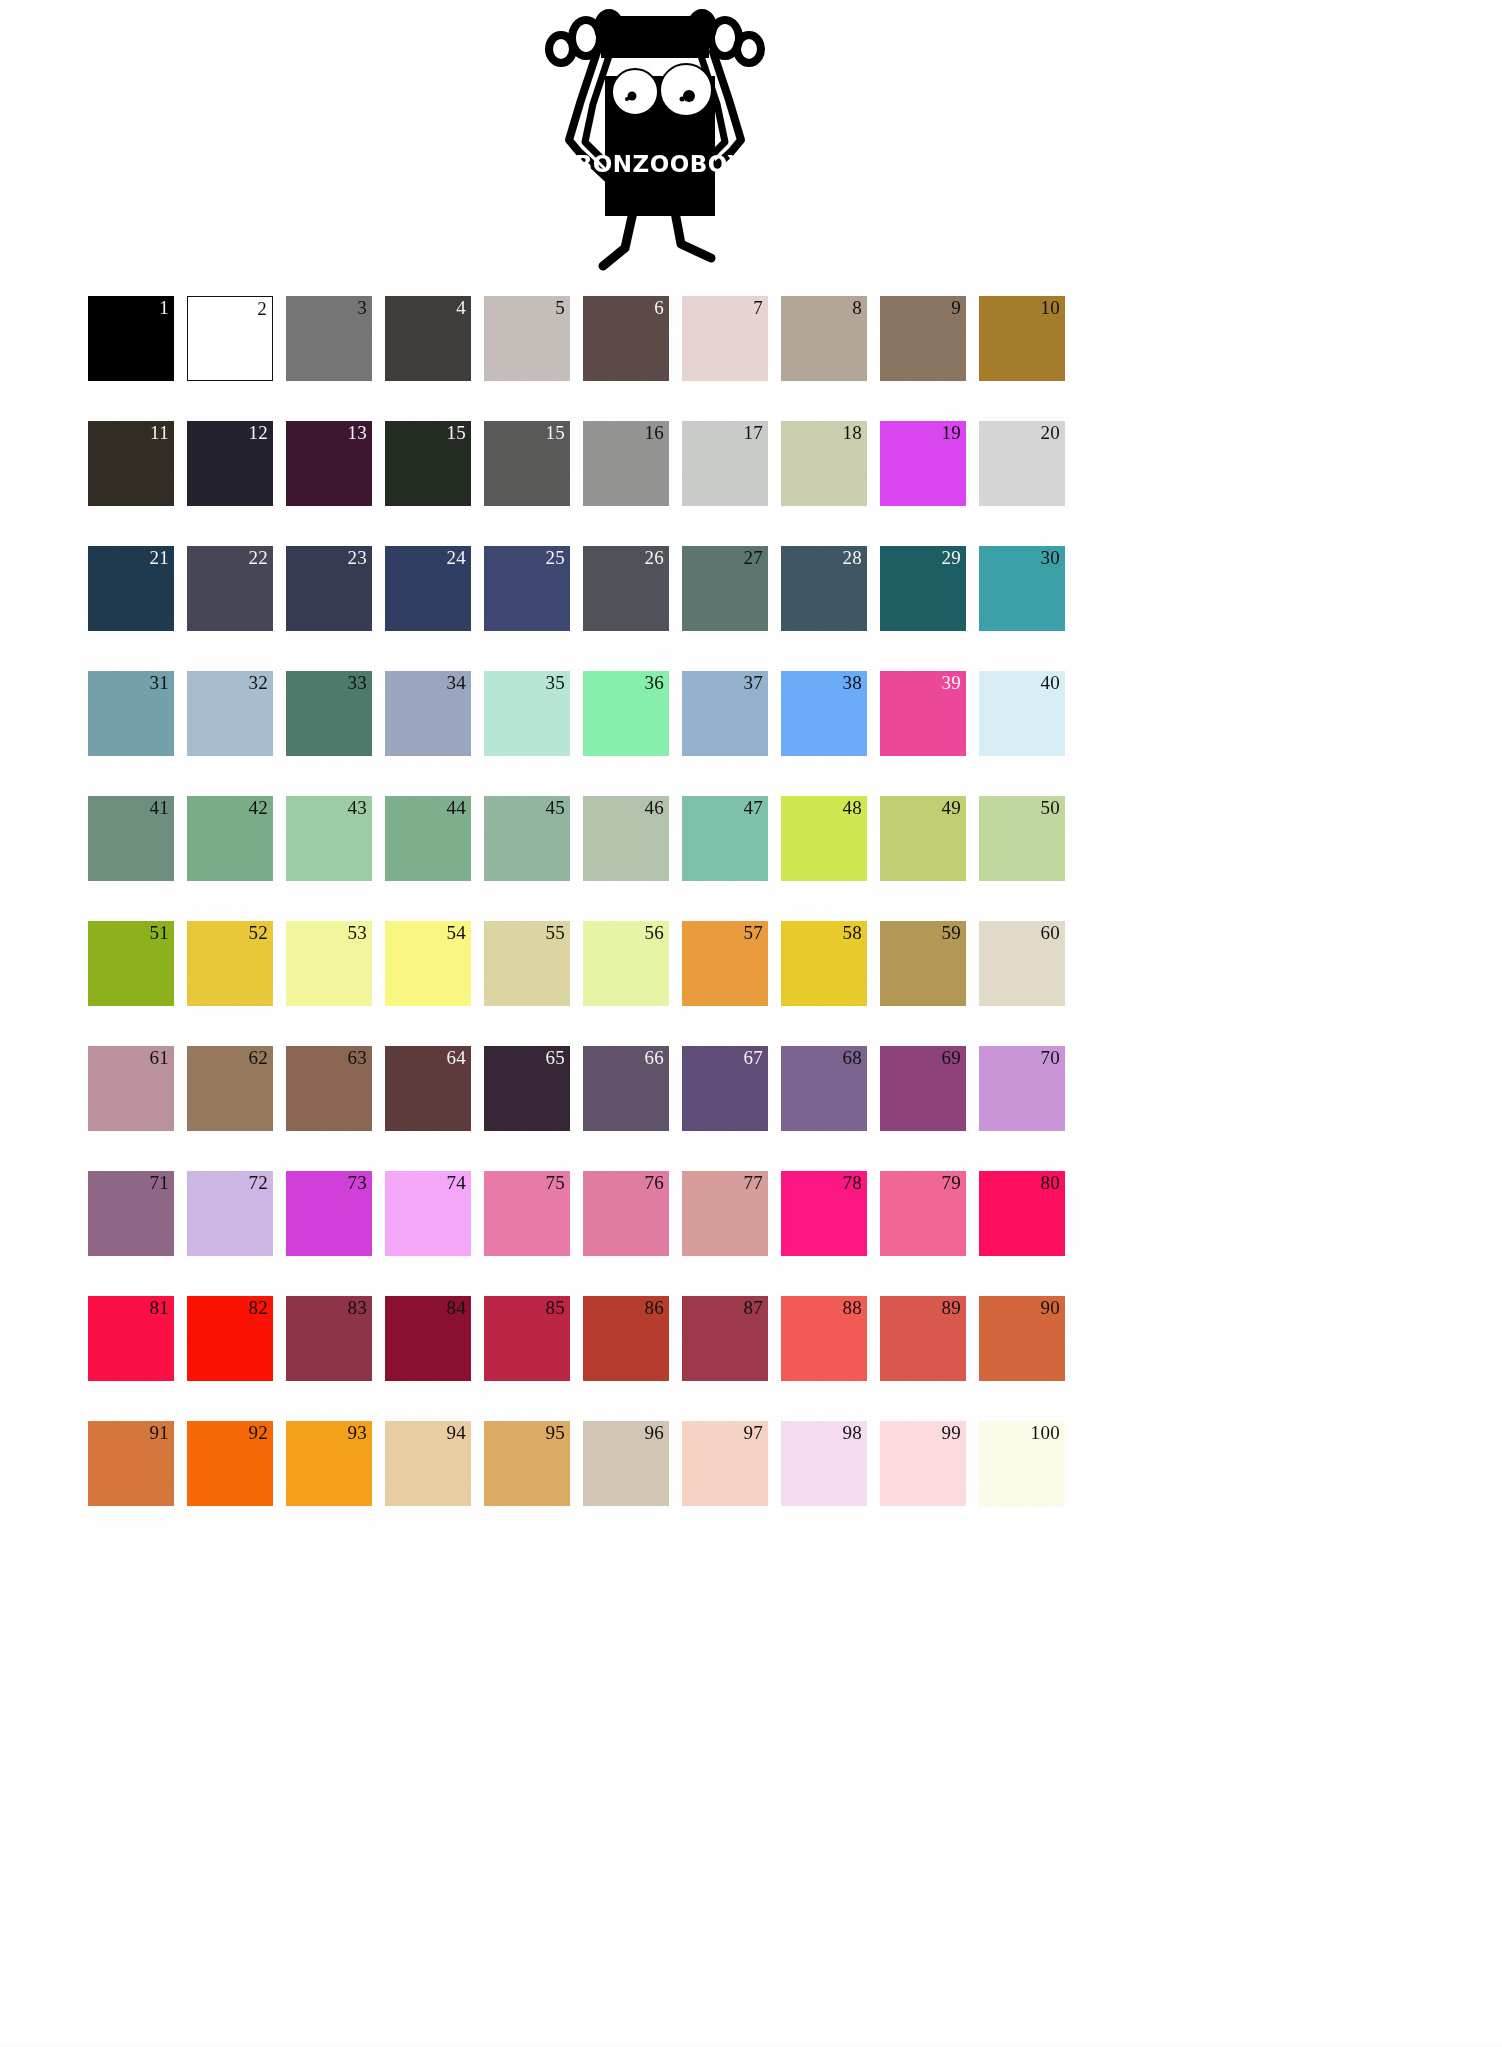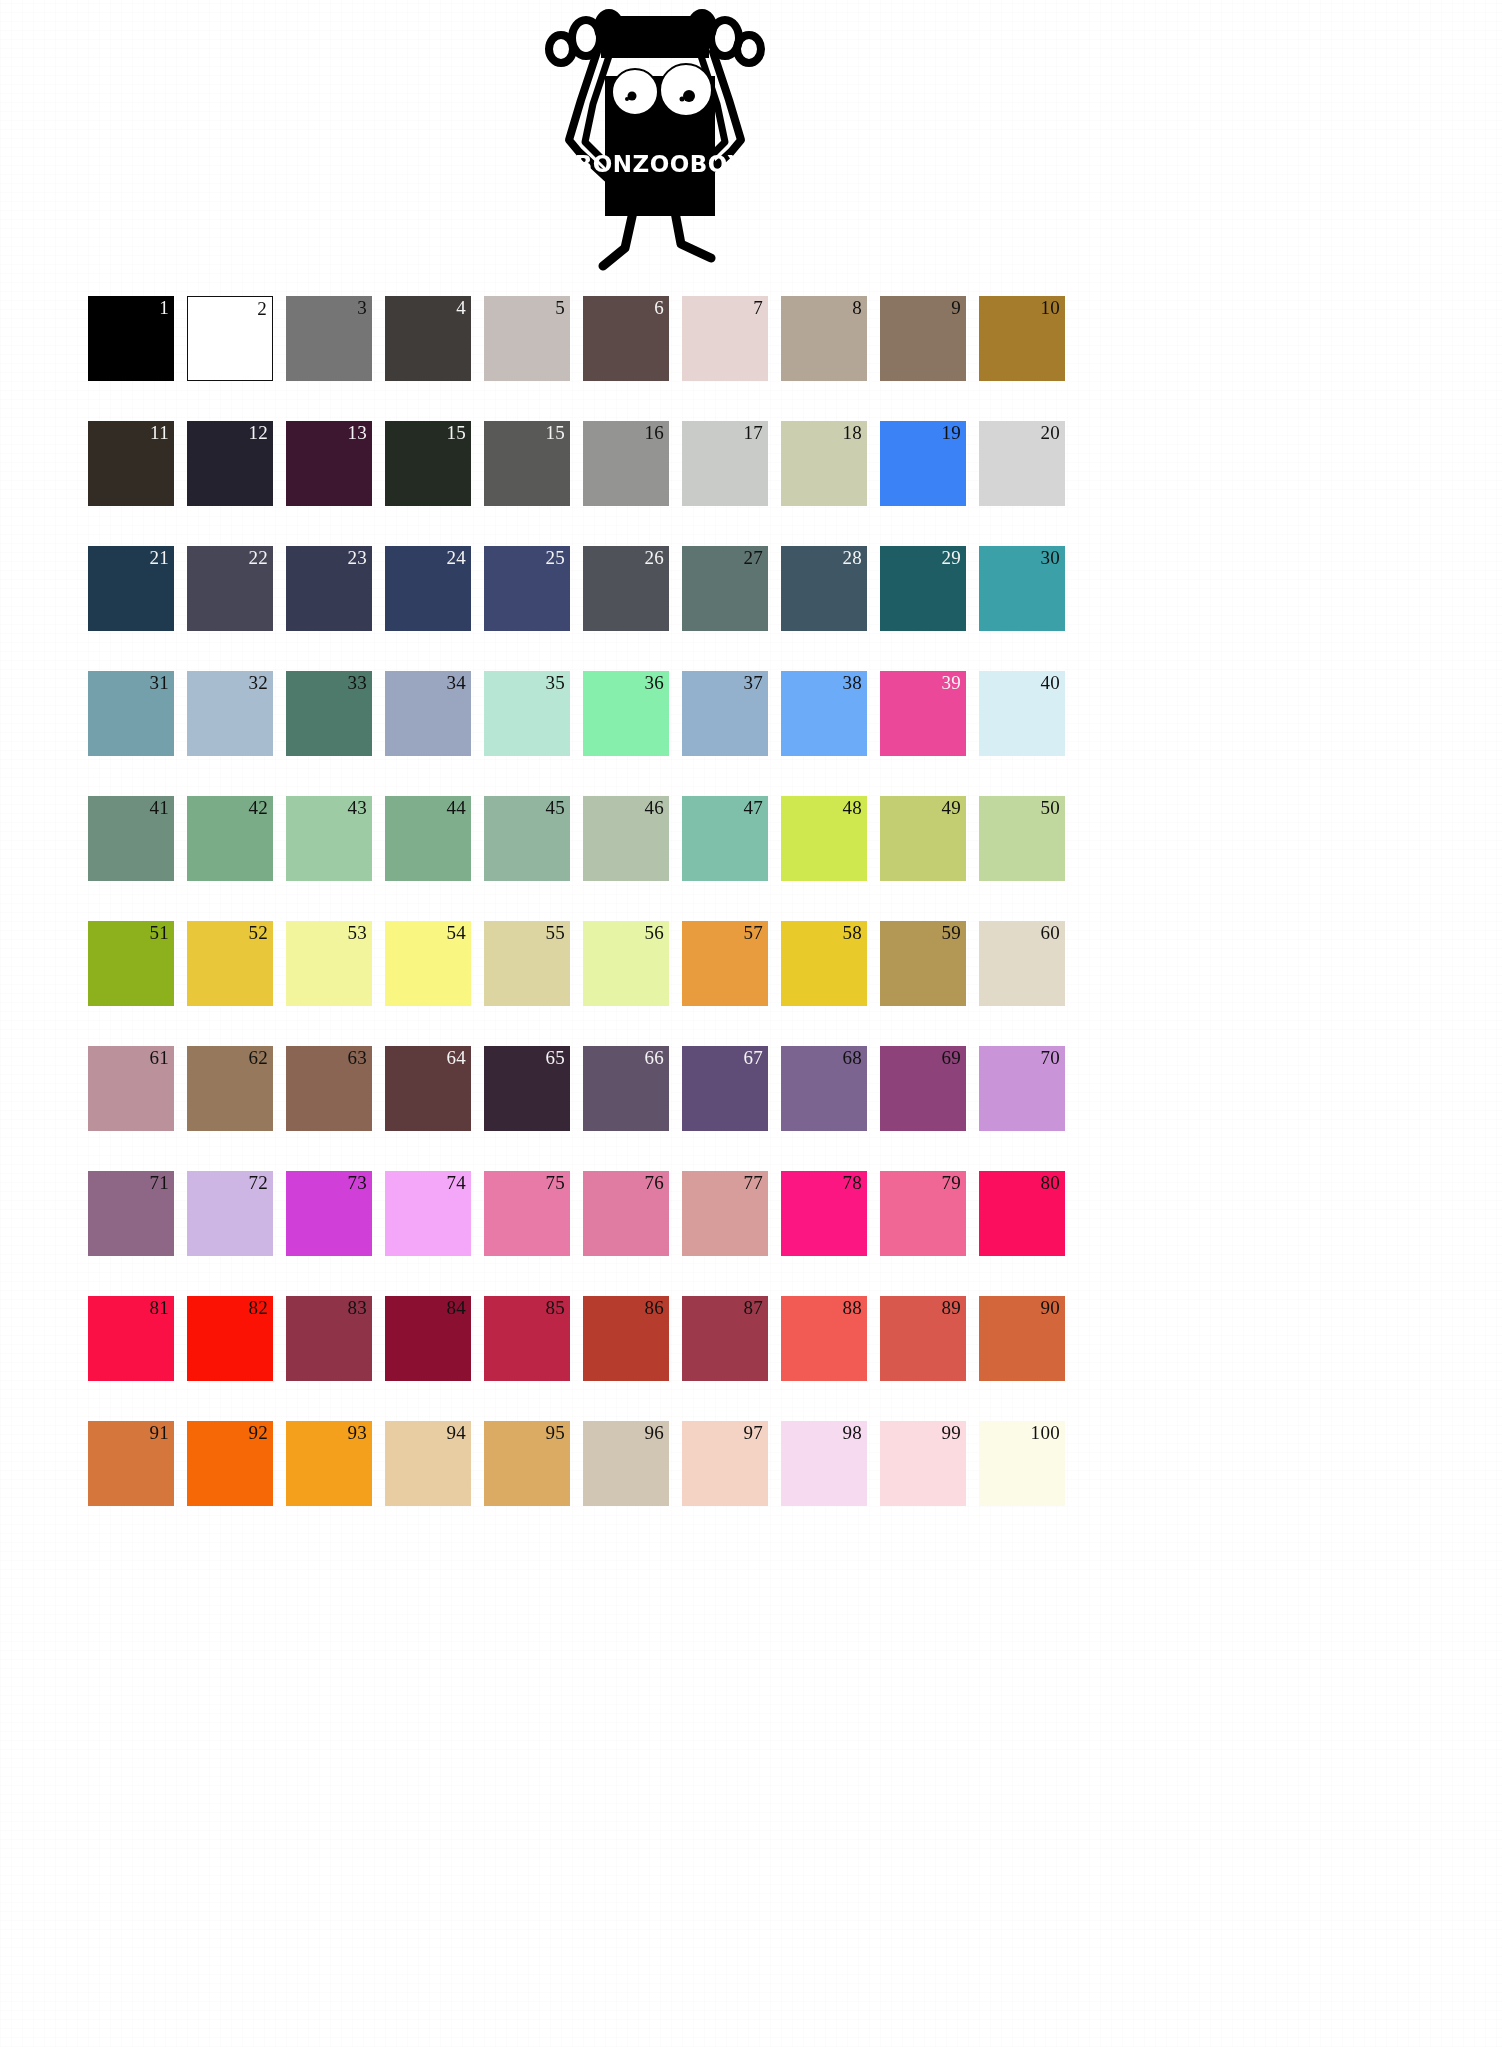--- a/index.html
+++ b/index.html
@@ -185,21 +185,21 @@
         </div>
         <div class="swatch" title="#949492" style="background: rgb(148, 148, 146);">
           <span class="swatch-num num-dark">16</span>
         </div>
         <div class="swatch" title="#c9cbc8" style="background: rgb(201, 203, 200);">
           <span class="swatch-num num-dark">17</span>
         </div>
         <div class="swatch" title="#ccceb0" style="background: rgb(204, 206, 176);">
           <span class="swatch-num num-dark">18</span>
         </div>
-        <div class="swatch" title="#b9c0cd" style="background: #3b82f6; text-align: center;">
+        <div class="swatch" title="#b9c0cd" style="background: #d946ef; text-align: center;">
           <span class="swatch-num num-dark">19</span>
         </div>
         <div class="swatch" title="#d4d5d4" style="background: rgb(212, 213, 212);">
           <span class="swatch-num num-dark">20</span>
         </div>
       </div>
       <div class="swatch-row">
         <div class="swatch" title="#1f3a4f" style="background: rgb(31, 58, 79);">
           <span class="swatch-num num-light">21</span>
         </div>

